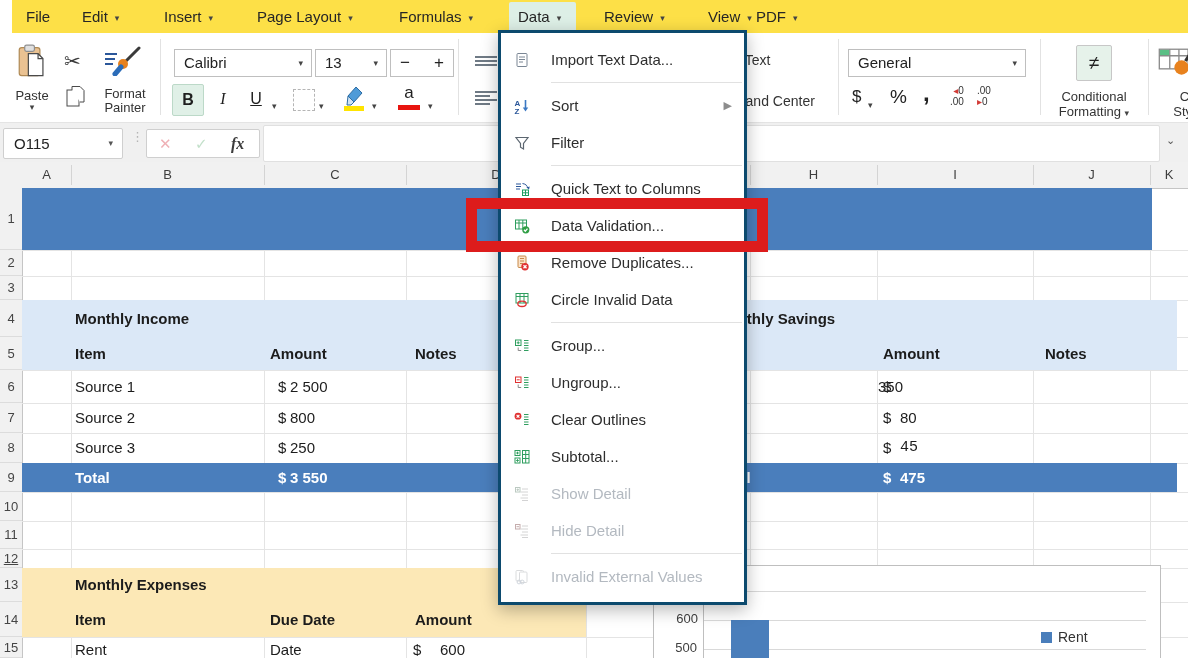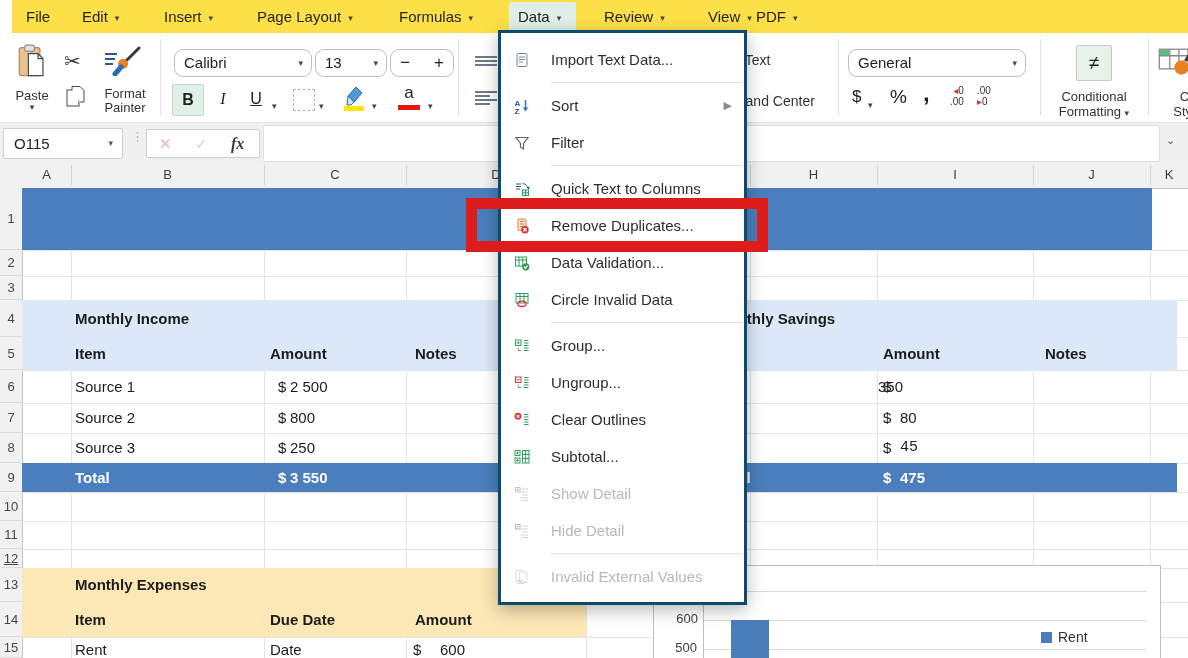--- a/index.html
+++ b/index.html
@@ -8,21 +8,21 @@
   .abs{position:absolute;}
   
   #menubar{position:absolute;left:0;top:0;width:1188px;height:33px;background:#fde047;margin-left:12px;}
   .mb-item{position:absolute;top:0;height:33px;line-height:33px;font-size:15px;color:#262626;white-space:nowrap;cursor:default;}
   .mb-caret{font-size:9px;color:#444;margin-left:7px;vertical-align:1px;}
   .mb-active-pill{position:absolute;left:497px;top:2px;width:67px;height:31px;background:#ddefe6;border-radius:2px;}
   
   #toolbar{position:absolute;left:0;top:33px;width:1188px;height:89px;background:#fff;}
   .tb-divider{position:absolute;top:6px;width:1px;height:76px;background:#e2e2e2;}
   .tb-label{position:absolute;font-size:13px;color:#333;text-align:center;}
-  .combo{position:absolute;border:1px solid #bfbfbf;border-radius:9px;background:#fff;font-size:15px;color:#222;}
+  .combo{position:absolute;border:1px solid #bfbfbf;border-radius:0;background:#fff;font-size:15px;color:#222;}
   .combo .val{position:absolute;left:9px;top:0;line-height:26px;}
   .combo .car{position:absolute;right:8px;top:0;line-height:26px;font-size:9px;color:#444;}
   .fmt-btn{position:absolute;width:30px;height:30px;line-height:30px;text-align:center;font-size:16px;color:#1f1f1f;}
   .mini-caret{font-size:9px;color:#444;}
   .align-icon{position:absolute;width:22px;height:16px;}
   .align-icon i{display:block;height:2px;background:#6f7a85;margin:2px 0;}
   
   #formulabar{position:absolute;left:0;top:122px;width:1188px;height:40px;background:#f0f0f0;border-top:1px solid #e4e4e4;}
   .fb-box{position:absolute;background:#fff;border:1px solid #cfcfcf;border-radius:2px;}
   
@@ -371,38 +371,38 @@
             <path d="M15 8.5l-2.5-2 3.2-1z" fill="#2b579a"></path>
             <rect x="8.5" y="9" width="6" height="5.5" fill="none" stroke="#1e9e62"></rect>
             <path d="M11.5 9v5.5M8.5 11.8h6" stroke="#1e9e62"></path>
           </svg>
         </span>
         <span>Quick Text to Columns</span>
       </div>
       <div class="mi">
         <span class="ic">
           <svg width="16" height="16" viewBox="0 0 16 16" fill="none">
+            <rect x="1.5" y="2" width="11" height="9" fill="none" stroke="#2f9e5f"></rect>
+            <path d="M1.5 5h11M5 2v9M8.8 2v9" stroke="#2f9e5f"></path>
+            <circle cx="11.8" cy="11.8" r="3.6" fill="#2f9e44"></circle>
+            <path d="M10 11.8l1.3 1.4 2.2-2.6" stroke="#fff" stroke-width="1.3" fill="none"></path>
+          </svg>
+        </span>
+        <span>Data Validation...</span>
+      </div>
+      <div class="mi">
+        <span class="ic">
+          <svg width="16" height="16" viewBox="0 0 16 16" fill="none">
             <rect x="4" y="1" width="8" height="11.5" rx="1" fill="#fbe3c8" stroke="#c88a4b"></rect>
             <path d="M6 3.5h4M6 6h4M6 8.5h3" stroke="#c88a4b"></path>
             <circle cx="11" cy="11.8" r="3.7" fill="#e03131"></circle>
             <path d="M9.5 10.3l3 3M12.5 10.3l-3 3" stroke="#fff" stroke-width="1.3"></path>
           </svg>
         </span>
         <span>Remove Duplicates...</span>
-      </div>
-      <div class="mi">
-        <span class="ic">
-          <svg width="16" height="16" viewBox="0 0 16 16" fill="none">
-            <rect x="1.5" y="2" width="11" height="9" fill="none" stroke="#2f9e5f"></rect>
-            <path d="M1.5 5h11M5 2v9M8.8 2v9" stroke="#2f9e5f"></path>
-            <circle cx="11.8" cy="11.8" r="3.6" fill="#2f9e44"></circle>
-            <path d="M10 11.8l1.3 1.4 2.2-2.6" stroke="#fff" stroke-width="1.3" fill="none"></path>
-          </svg>
-        </span>
-        <span>Data Validation...</span>
       </div>
       <div class="mi">
         <span class="ic">
           <svg width="16" height="16" viewBox="0 0 16 16" fill="none">
             <rect x="2" y="1.5" width="12" height="9.5" fill="none" stroke="#2f9e5f"></rect>
             <path d="M2 4.5h12M6 1.5v9.5M10 1.5v9.5" stroke="#2f9e5f"></path>
             <ellipse cx="8" cy="11.8" rx="4.2" ry="2.7" fill="none" stroke="#e03131" stroke-width="1.3"></ellipse>
           </svg>
         </span>
         <span>Circle Invalid Data</span>

